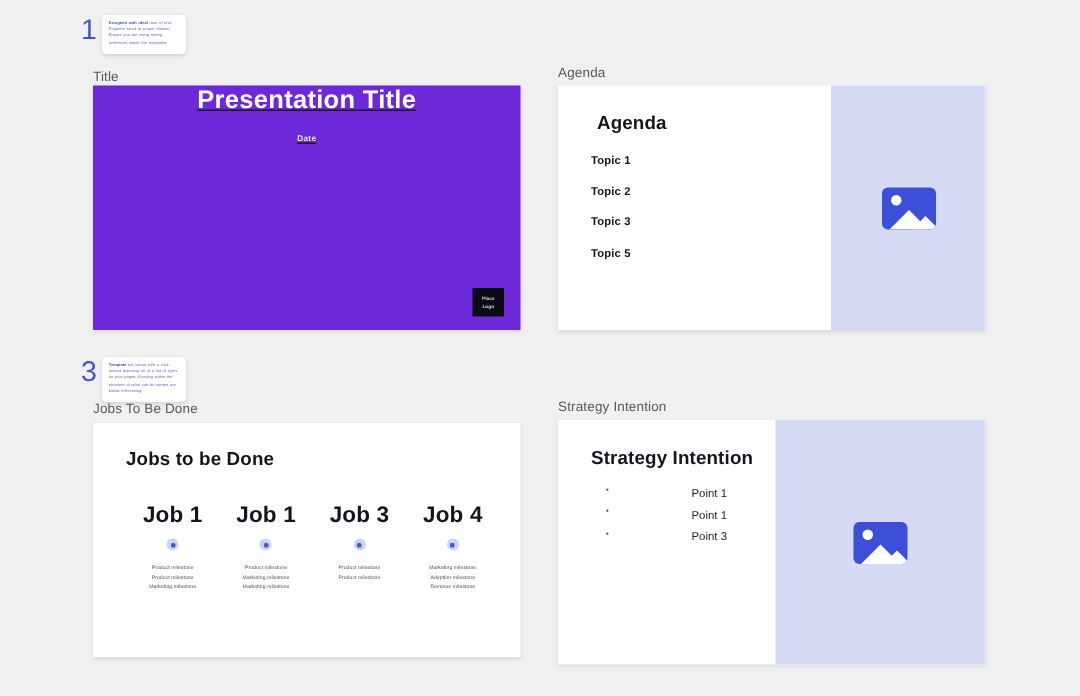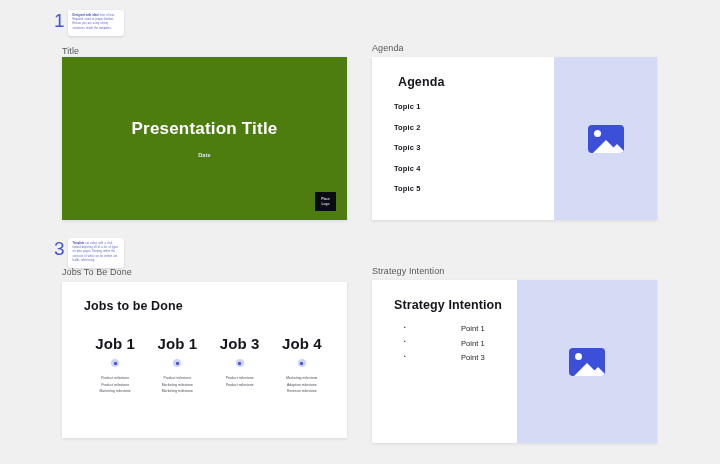--- a/index.html
+++ b/index.html
@@ -75,24 +75,24 @@
     background: #ffffff;
     box-shadow: 0 1px 3px rgba(0,0,0,0.10);
     box-sizing: border-box;
     overflow: hidden;
     position: relative;
     display: flex;
   }
 
   
   .title-slide {
-    background: #4d7c0f;
+    background: #6d28d9;
     flex-direction: column;
     align-items: center;
-    justify-content: center;
+    text-decoration: underline;
   }
   .title-slide .pres-title {
     color: #ffffff;
     font-size: 17px;
     font-weight: bold;
     letter-spacing: 0.2px;
     text-align: center;
   }
   .title-slide .pres-date {
     color: #dfe3fb;
@@ -289,21 +289,20 @@
 
   <div class="slide-block" style="left:372px; top:43px;">
     <div class="slide-caption">Agenda</div>
     <div class="slide-card" style="position:absolute; left:0px; top:14px; width:285px; height:163px;">
       <div class="text-pane">
         <div class="slide-h1" style="padding-left:4px;">Agenda</div>
         <ul class="agenda-list">
           <li>Topic 1</li>
           <li>Topic 2</li>
           <li>Topic 3</li>
-          <li>Topic 4</li>
           <li>Topic 5</li>
         </ul>
       </div>
       <div class="img-pane">
         <div class="img-glyph">
           <span class="sun"></span>
           <span class="mtn"></span>
           <span class="mtn2"></span>
         </div>
       </div>

